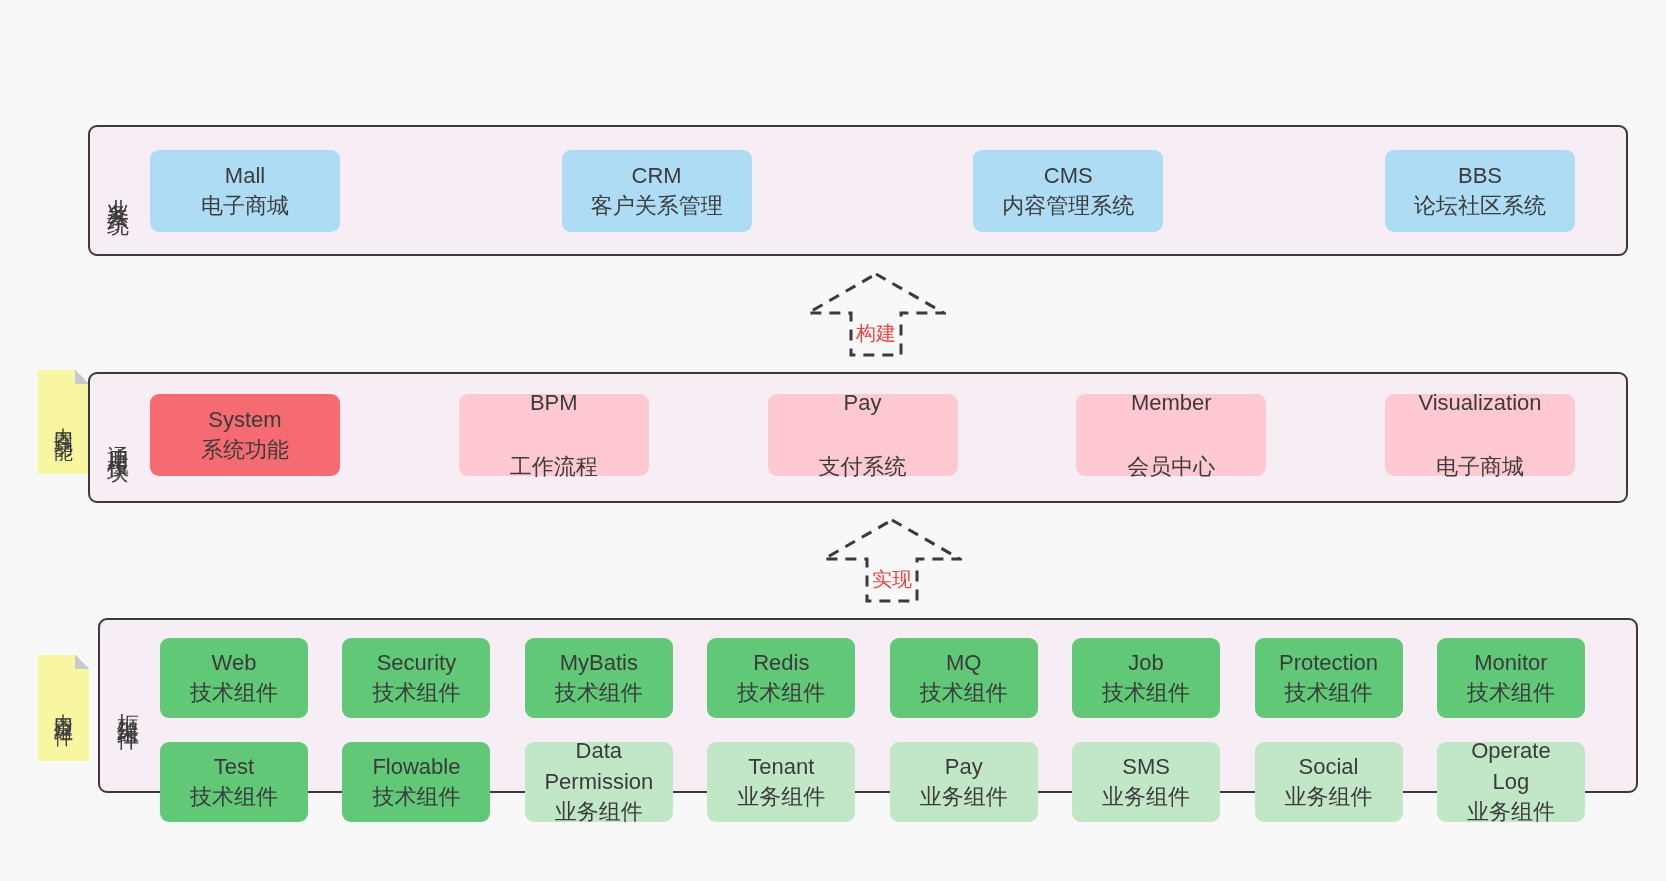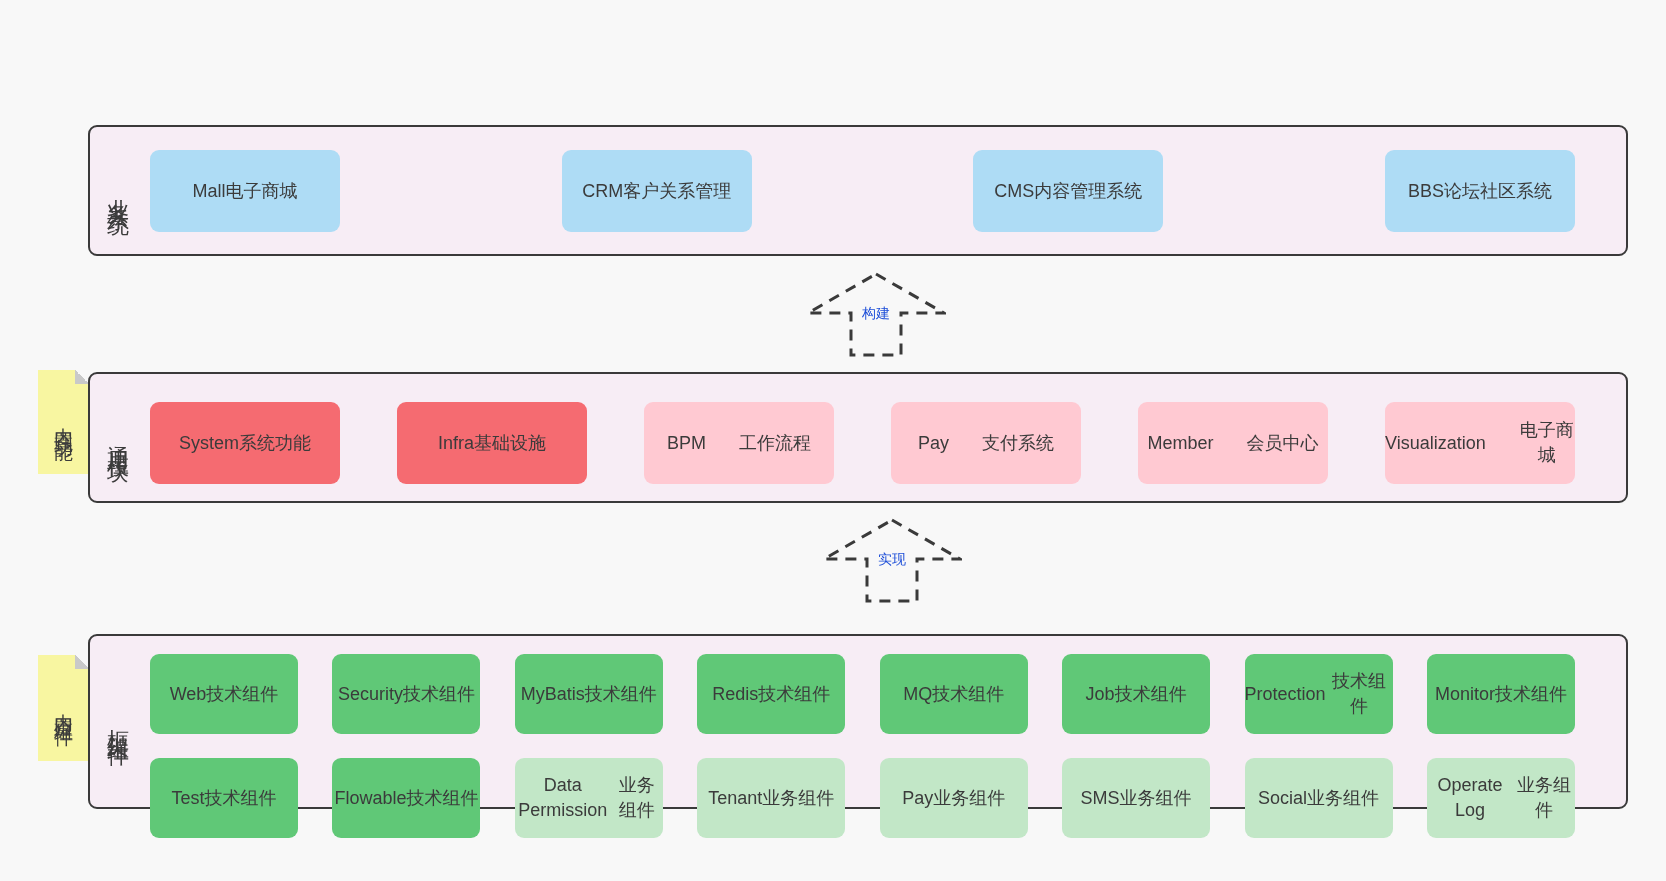--- a/index.html
+++ b/index.html
@@ -9,38 +9,38 @@
     background:#f8f8f8; overflow:hidden;
     color:#3b3b3b;
   }
   .band {
     position:absolute; left:88px; width:1540px;
     background:#f7edf5; border:2px solid #3a3a3a; border-radius:9px;
     box-sizing:border-box;
   }
   .band1 { top:125px; height:131px; }
   .band2 { top:372px; height:131px; }
-  .band3 { top:634px; height:175px; }
+  .band3 { top:618px; height:175px;margin-left:10px; }
   .band-label {
     position:absolute; left:13px; top:50%; transform:translateY(-50%);
     writing-mode:vertical-rl; text-orientation:upright;
     font-size:22px; letter-spacing:5px; color:#3b3b3b; white-space:nowrap;
   }
   .row {
     position:absolute; left:60px; right:51px;
     display:flex; justify-content:space-between;
   }
   .band1 .row { top:23px; }
-  .band2 .row { top:28px; }
+  .band2 .row { top:20px; }
   .band3 .rowA { top:18px; }
   .band3 .rowB { top:122px; }
   .bx {
     width:190px; height:82px; border-radius:9px;
-    display:flex; align-items:center; justify-content:center;
-    text-align:center; font-size:18px; line-height:1.38; color:#3b3b3b;
+    display:flex; flex-direction:column; align-items:center; justify-content:center;
+    text-align:center; font-size:22px; line-height:1.38; color:#3b3b3b;
   }
   .band3 .bx { width:148px; height:80px; }
   .band3 .bx .name { max-width:118px; }
   .blue   { background:#aedcf5; }
   .red    { background:#f56b71; }
   .pink   { background:#ffc9d2;gap:33px; }
   .green  { background:#60c877; }
   .lgreen { background:#c2e7c7; }
   .tag {
     position:absolute; left:38px; width:51px;
@@ -53,22 +53,22 @@
     writing-mode:vertical-rl; text-orientation:upright;
     font-size:19px; letter-spacing:5px; color:#3b3b3b; white-space:nowrap;
   }
   .tag-fold {
     position:absolute; top:0; right:0; width:14px; height:14px;
     background:linear-gradient(225deg, #f8f8f8 0 50%, #c9c9c9 50% 100%);
   }
   .arrow { position:absolute; width:140px; height:86px; }
   .arrow svg { position:absolute; left:0; top:0; }
   .arrow-label {
-    position:absolute; left:50%; top:33px; transform:translateX(-50%);
-    background:#f8f8f8; padding:0 3px; font-size:14px; color:#1d4ed8;
+    position:absolute; left:50%; top:48px; transform:translateX(-50%);
+    background:#f8f8f8; padding:0 3px; font-size:20px; color:#ef4444;
     white-space:nowrap;
   }
   .arrow1 { left:806px; top:272px; }
   .arrow2 { left:822px; top:518px; }
 </style>
 </head>
 <body>
 
 <div id="canvas">
 
@@ -106,24 +106,20 @@
     <div class="tag-text">内置功能</div>
   </div>
 
   <div class="band band2">
     <div class="band-label">通用模块</div>
     <div class="row">
       <div class="bx red">
         <span class="name">System</span>
         <span class="sub">系统功能</span>
       </div>
-      <div class="bx red">
-        <span class="name">Infra</span>
-        <span class="sub">基础设施</span>
-      </div>
       <div class="bx pink">
         <span class="name">BPM</span>
         <span class="sub">工作流程</span>
       </div>
       <div class="bx pink">
         <span class="name">Pay</span>
         <span class="sub">支付系统</span>
       </div>
       <div class="bx pink">
         <span class="name">Member</span>

